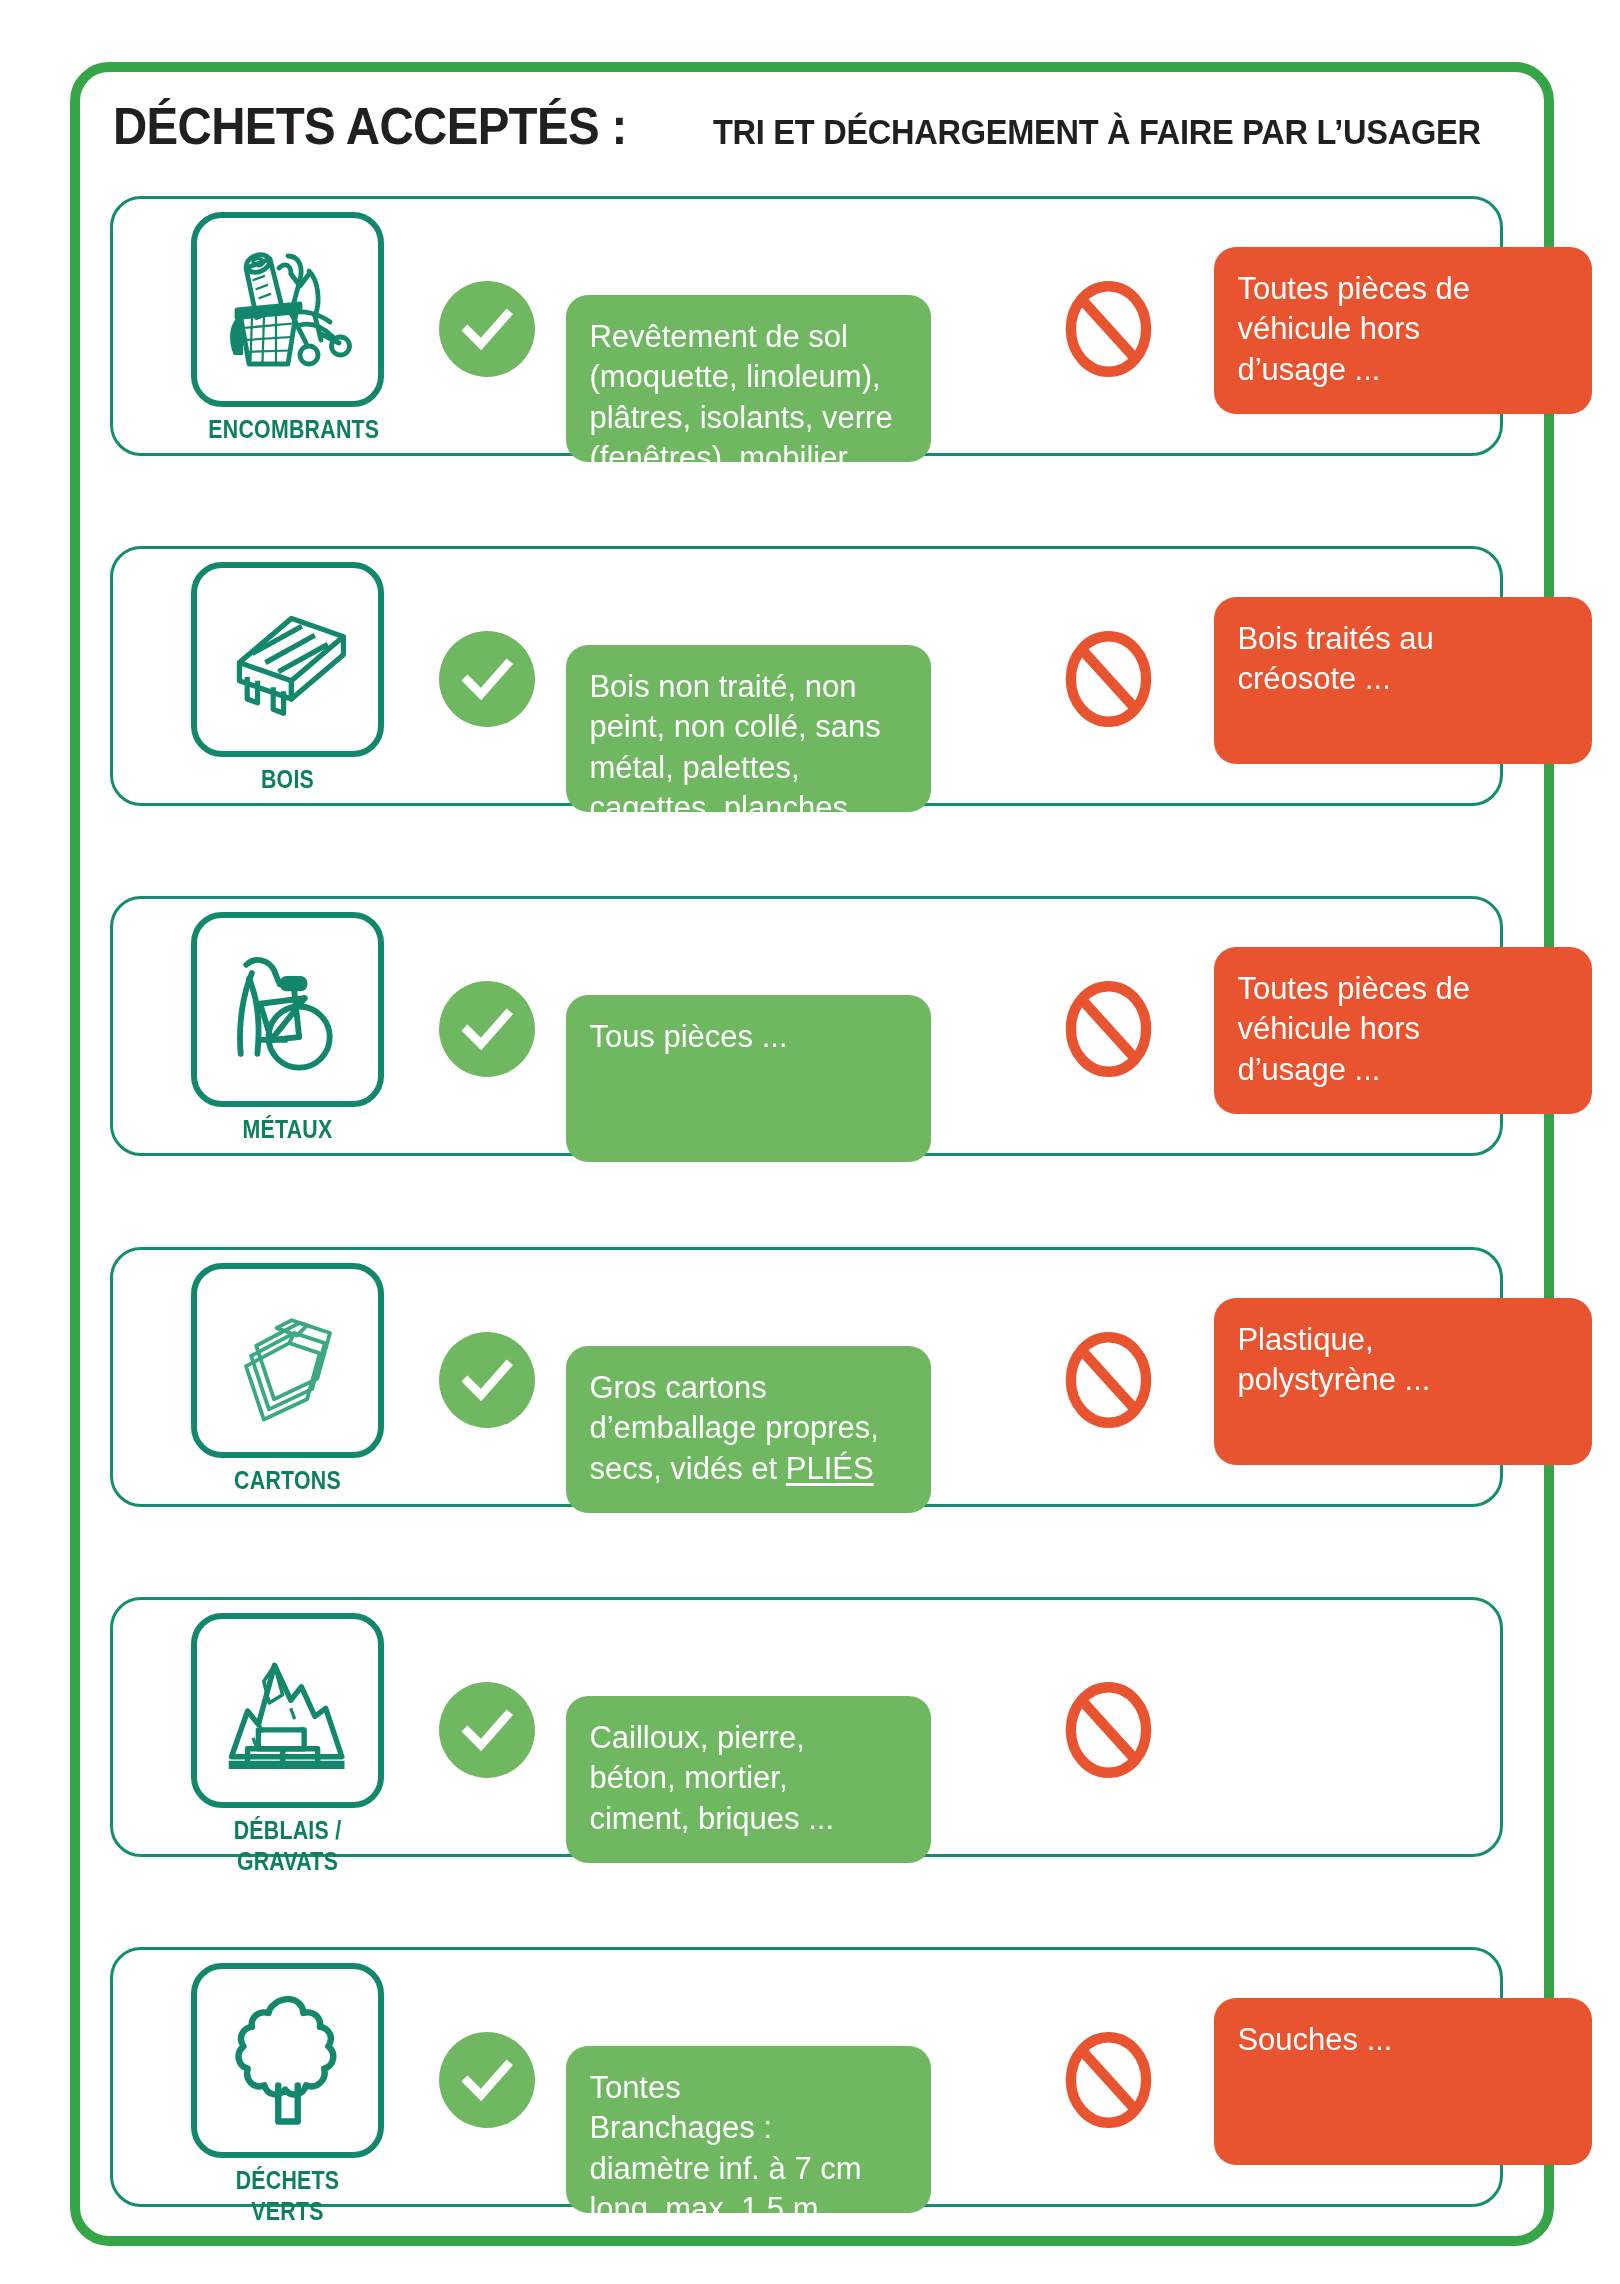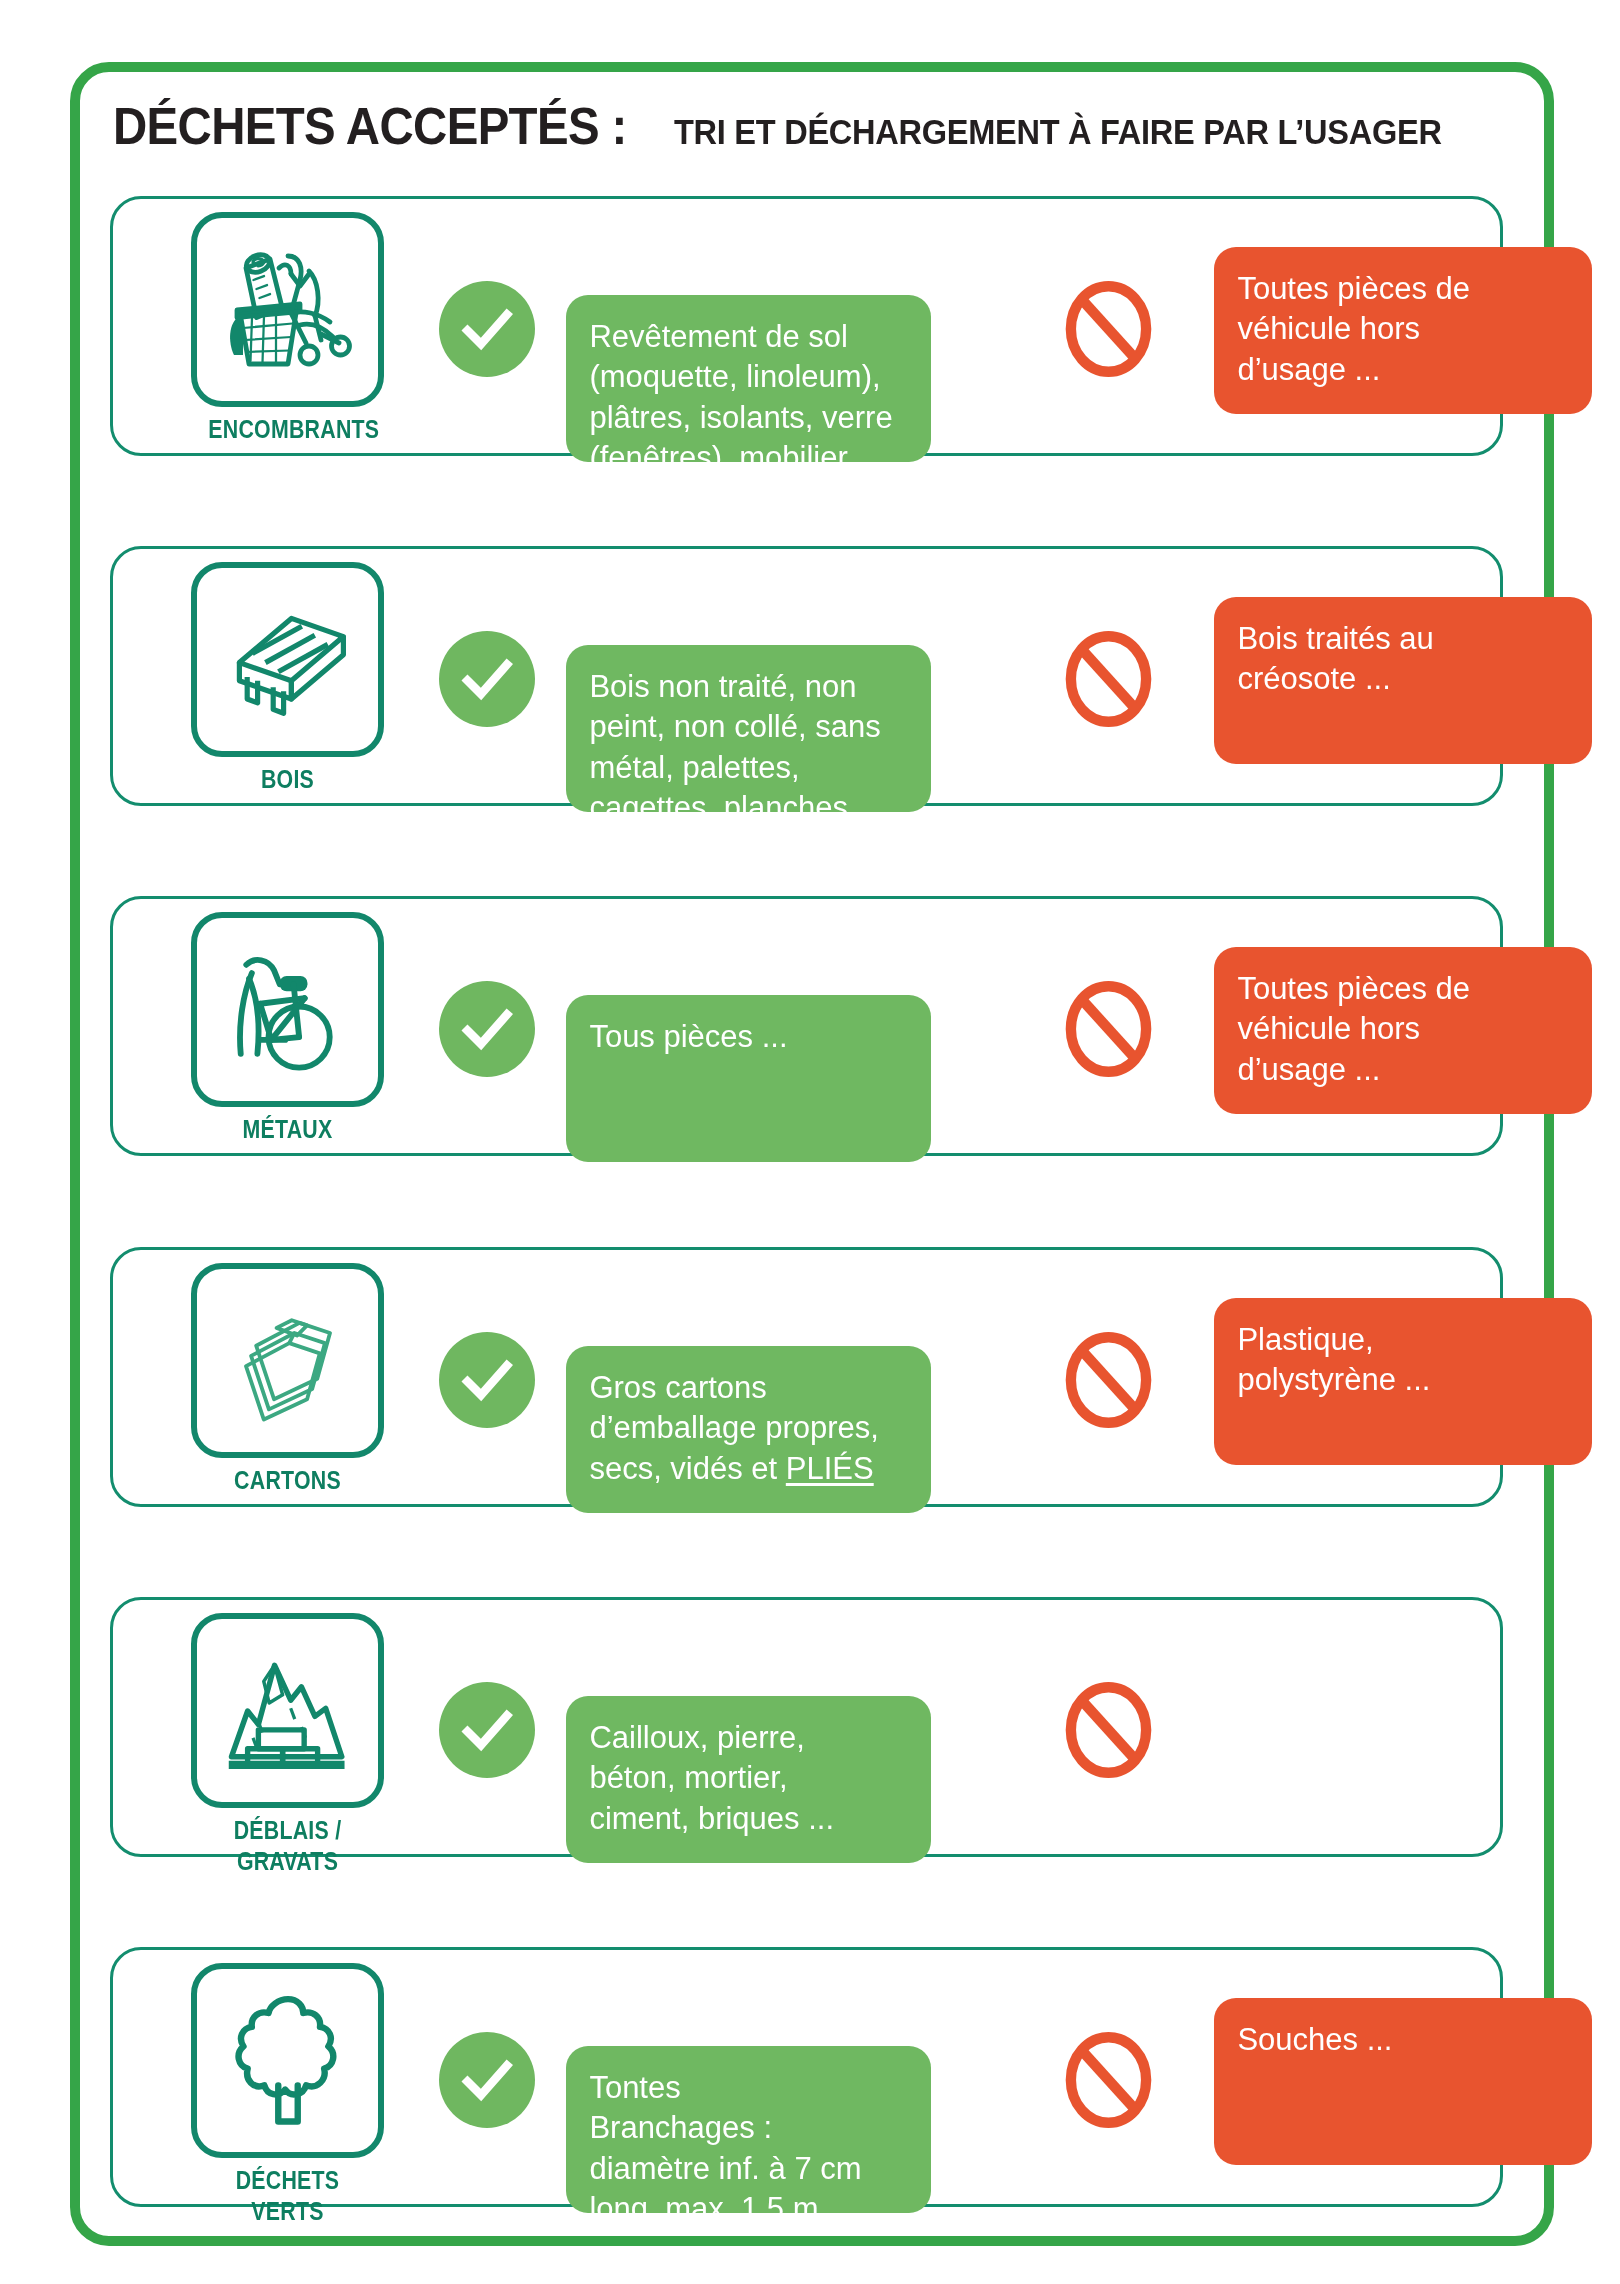--- a/index.html
+++ b/index.html
@@ -27,20 +27,21 @@
   
   #title-bar {
     position: absolute;
     left: 33px;
     top: 25px;
     width: 1400px;
     height: 78px;
     display: flex;
     align-items: baseline;
     white-space: nowrap;
+    gap: 39px;
   }
   .title-main {
     font-family: "Liberation Sans Narrow", "Liberation Sans", sans-serif;
     font-weight: bold;
     font-size: 51px;
     letter-spacing: -0.7px;
     color: #231f20;
     transform: scaleX(0.93);
     transform-origin: left bottom;
   }

